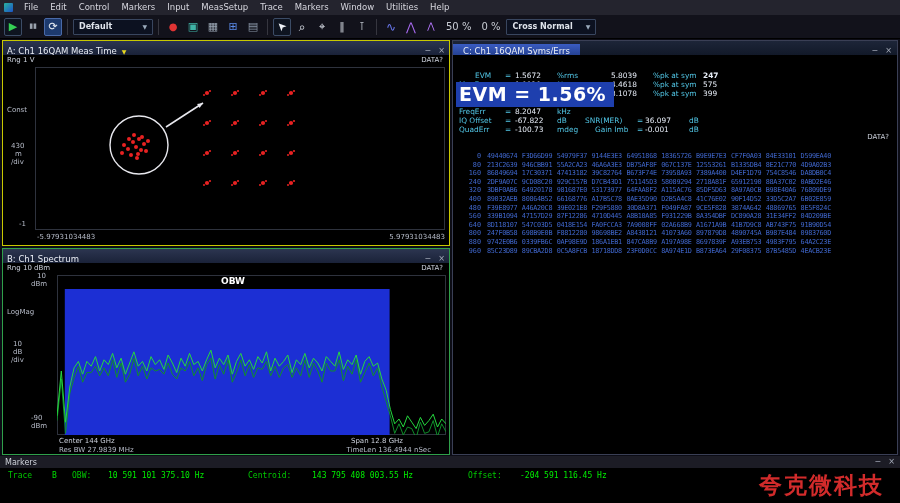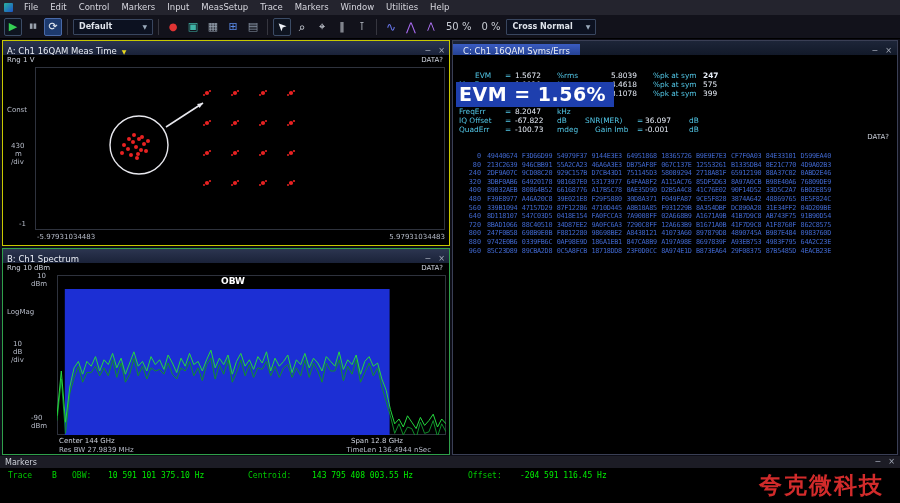--- a/index.html
+++ b/index.html
@@ -344,20 +344,33 @@
             <span class="hexgroup">55A2CA23</span>
             <span class="hexgroup">46A6A3E3</span>
             <span class="hexgroup">DB75AF8F</span>
             <span class="hexgroup">067C137E</span>
             <span class="hexgroup">12553261</span>
             <span class="hexgroup">B1335DB4</span>
             <span class="hexgroup">8E21C770</span>
             <span class="hexgroup">4D9A02B3</span>
           </div>
           <div class="hexline">
+            <span class="hexnum">160</span>
+            <span class="hexgroup">86849694</span>
+            <span class="hexgroup">17C30371</span>
+            <span class="hexgroup">47413182</span>
+            <span class="hexgroup">39C82764</span>
+            <span class="hexgroup">B673F74E</span>
+            <span class="hexgroup">73958A93</span>
+            <span class="hexgroup">7389A400</span>
+            <span class="hexgroup">D4EF1D79</span>
+            <span class="hexgroup">754C8546</span>
+            <span class="hexgroup">DA8DB0C4</span>
+          </div>
+          <div class="hexline">
             <span class="hexnum">240</span>
             <span class="hexgroup">2DF9A07C</span>
             <span class="hexgroup">9CD08C20</span>
             <span class="hexgroup">929C157B</span>
             <span class="hexgroup">D7CB43D1</span>
             <span class="hexgroup">751145D3</span>
             <span class="hexgroup">58089294</span>
             <span class="hexgroup">2718A81F</span>
             <span class="hexgroup">65912190</span>
             <span class="hexgroup">88A37C02</span>
@@ -422,33 +435,20 @@
             <span class="hexgroup">0418E154</span>
             <span class="hexgroup">FA0FCCA3</span>
             <span class="hexgroup">7A9008FF</span>
             <span class="hexgroup">02A668B9</span>
             <span class="hexgroup">A1671A9B</span>
             <span class="hexgroup">41B7D9C8</span>
             <span class="hexgroup">AB743F75</span>
             <span class="hexgroup">91B90D54</span>
           </div>
           <div class="hexline">
-            <span class="hexnum">720</span>
-            <span class="hexgroup">8BAD1066</span>
-            <span class="hexgroup">88C40510</span>
-            <span class="hexgroup">34D87EE2</span>
-            <span class="hexgroup">9A0FC6A3</span>
-            <span class="hexgroup">7290C8FF</span>
-            <span class="hexgroup">12A663B9</span>
-            <span class="hexgroup">B1671A0B</span>
-            <span class="hexgroup">41F7D9C8</span>
-            <span class="hexgroup">A1F8760F</span>
-            <span class="hexgroup">862C8575</span>
-          </div>
-          <div class="hexline">
             <span class="hexnum">800</span>
             <span class="hexgroup">247F0B58</span>
             <span class="hexgroup">698B9E0B</span>
             <span class="hexgroup">F8812280</span>
             <span class="hexgroup">98698BE2</span>
             <span class="hexgroup">A8438121</span>
             <span class="hexgroup">41073A60</span>
             <span class="hexgroup">897879D8</span>
             <span class="hexgroup">4890745A</span>
             <span class="hexgroup">B987E484</span>

